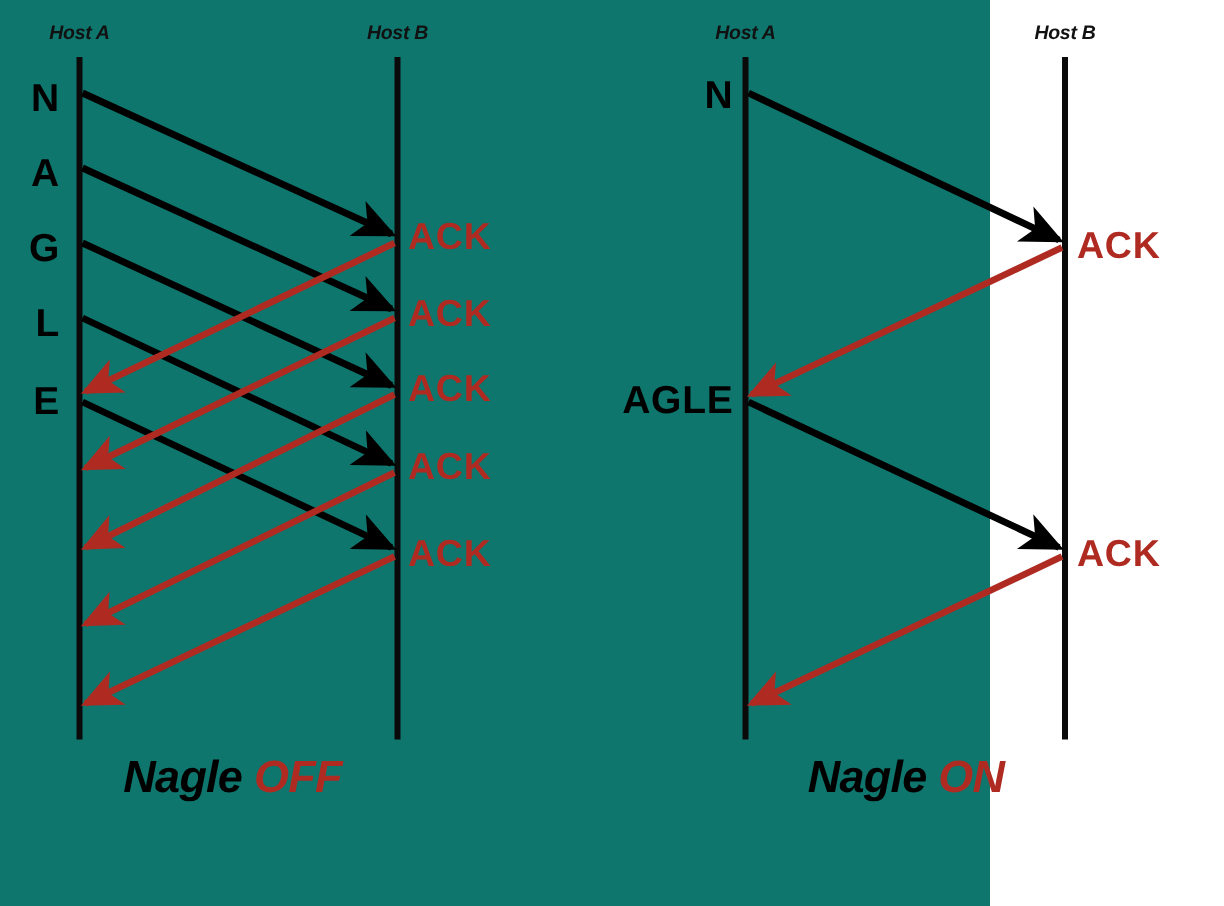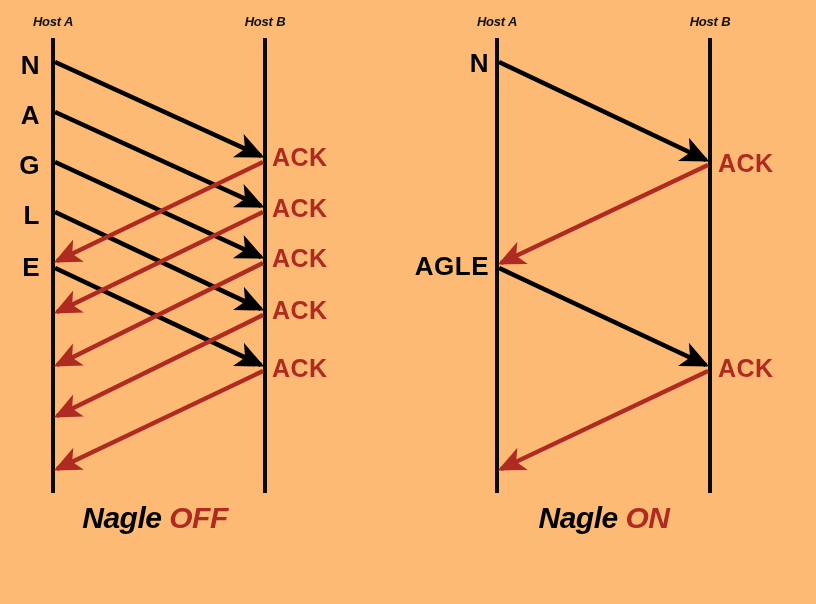--- a/index.html
+++ b/index.html
@@ -9,23 +9,23 @@
   }
   body {
     width: 816px;
     height: 604px;
     font-family: "Liberation Sans", sans-serif;
     overflow: hidden;
     position: relative;
   }
   #stage {
     position: relative;
-    width: 816px;
+    width: 660px;
     height: 604px;
-    background: #fdba74;
+    background: #0f766e;
   }
   #diagram-svg {
     position: absolute;
     left: 0;
     top: 0;
     width: 816px;
     height: 604px;
     display: block;
   }
   .host-label {

